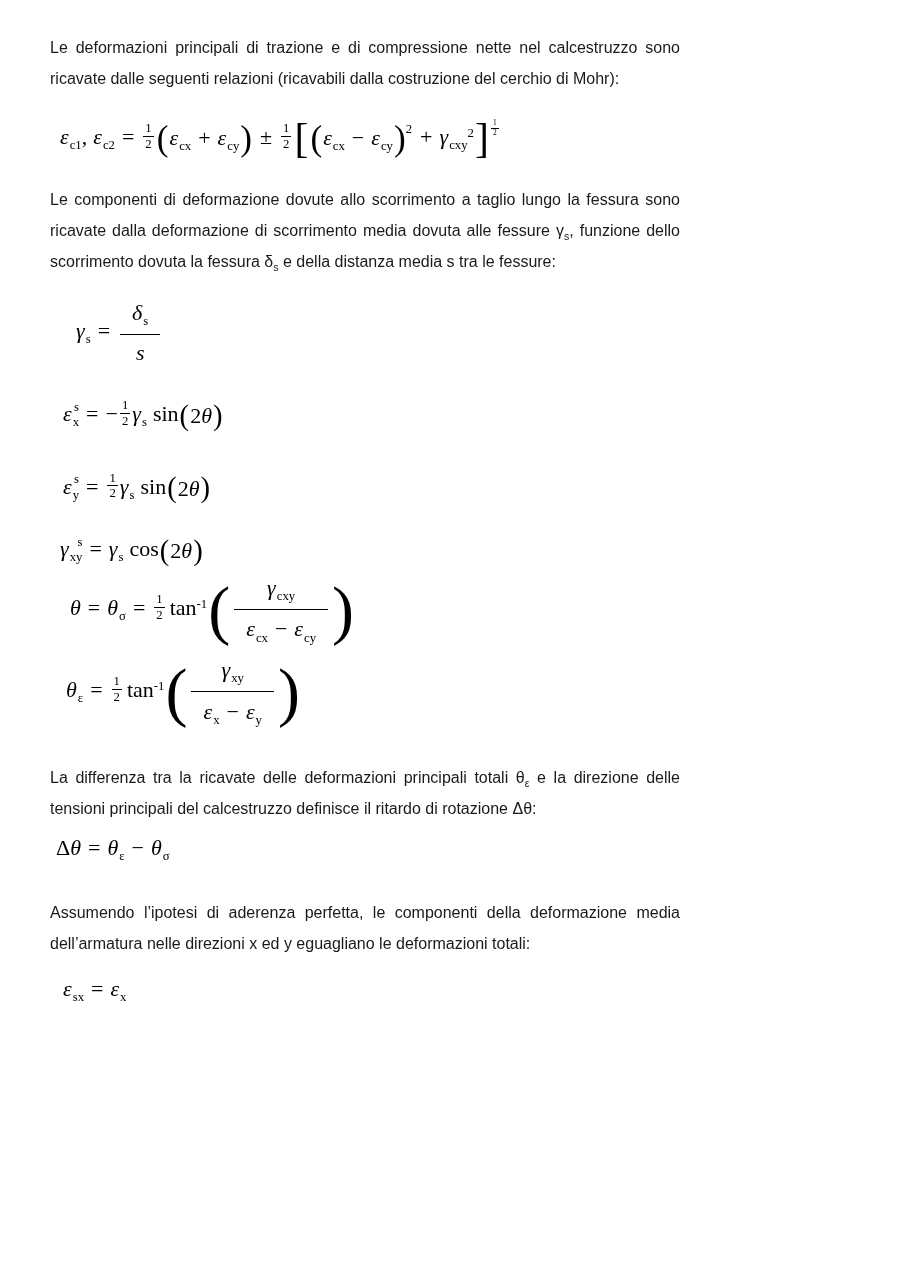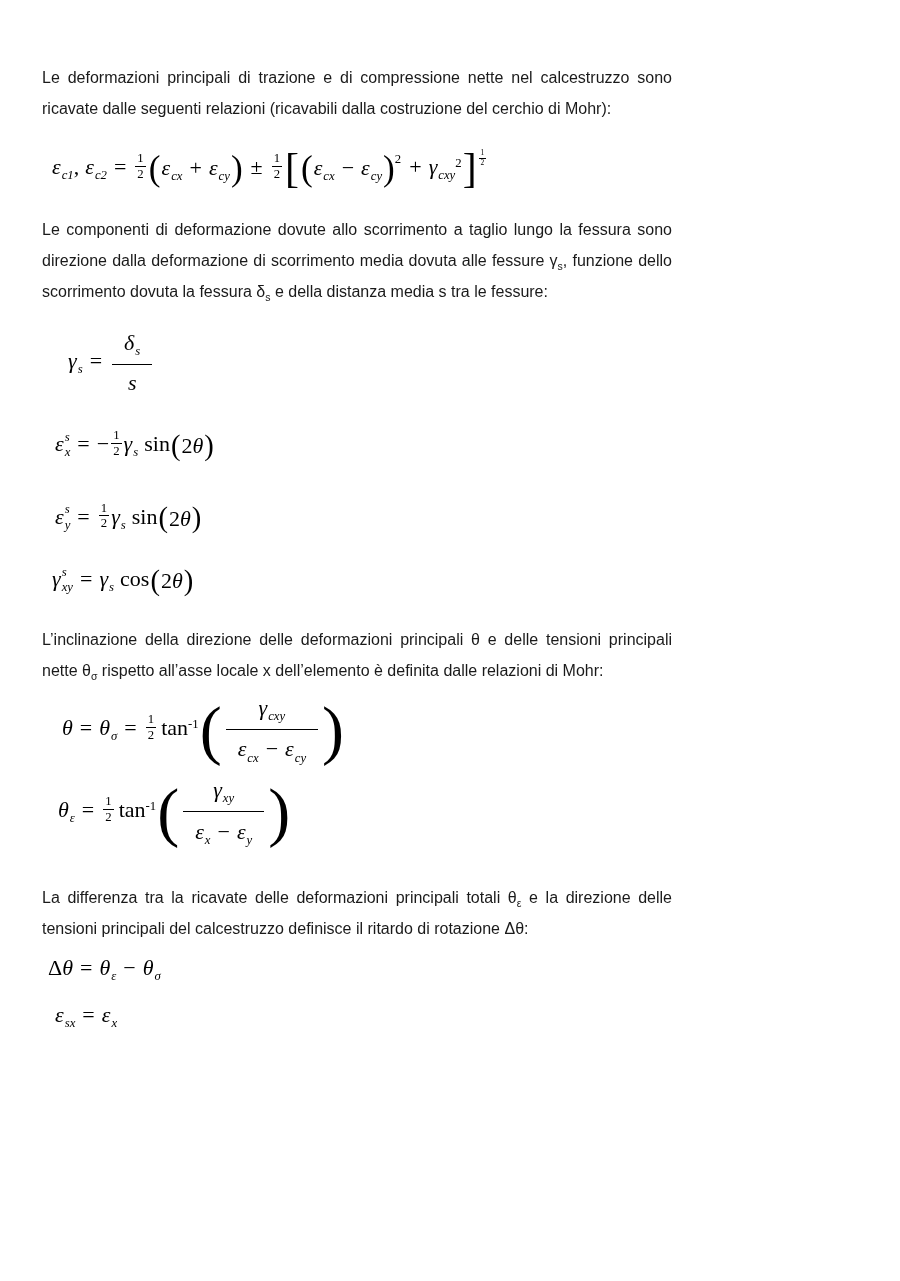--- a/index.html
+++ b/index.html
@@ -1,28 +1,28 @@
 <!DOCTYPE html>
 <html><head>
 <meta charset="utf-8">
 <style>
   html,body{margin:0;padding:0;}
   body{width:900px;height:1281px;background:#ffffff;overflow:hidden;}
-  .page{box-sizing:border-box;width:712px;height:1281px;padding:62px 40px 0 42px;
-        font-family:"Liberation Sans",sans-serif;color:#1a1a1a;}
+  .page{box-sizing:border-box;width:712px;height:1281px;padding:32px 40px 0 42px;
+        font-family:"Liberation Sans",sans-serif;color:#1a1a1a;margin-left:8px;}
   .para{margin:0;font-size:16px;line-height:31px;text-align:justify;}
   .para sub{font-size:10.5px;line-height:0;}
   
   .formula{font-family:"Liberation Serif","DejaVu Serif",serif;font-size:22px;color:#000;white-space:nowrap;}
   .mb{font-style:italic;}
   .mt{font-style:normal;}
   .mo{margin:0 7px;}
   .msp{display:inline-block;}
   .ms{display:inline;}
-  .msc{display:inline-block;text-align:left;vertical-align:-0.4em;font-size:0.58em;line-height:1.2;margin-left:1px;font-style:italic;}
+  .msc{display:inline-block;text-align:right;vertical-align:-0.4em;font-size:0.58em;line-height:1.2;margin-left:1px;}
   .mup,.mdn{display:block;min-height:1em;}
   .msf{display:inline-block;text-align:center;vertical-align:-0.3em;font-size:0.58em;line-height:1.15;margin:0 2px;}
   .msf-n{display:block;padding:0 2px;}
   .msf-d{display:block;border-top:1px solid #000;padding:0 2px;}
   .mf{display:inline-block;text-align:center;vertical-align:middle;margin:0 3px;}
   .mf-n{display:block;border-bottom:1.5px solid #000;padding:2px 12px 5px;}
   .mf-d{display:block;padding:5px 12px 2px;}
   .mbr{display:inline-flex;align-items:center;vertical-align:middle;margin:0 1px;}
   .mbr .md{line-height:1;font-style:normal;font-weight:400;}
   .mi{display:inline-block;padding:0 1px;}
@@ -59,48 +59,48 @@
         <span class="mi"><span class="mbr">
             <span class="md" style="font-size: 1.6em;">(</span>
             <span class="mi"><span class="ms"><span class="mb">ε</span><span class="msc"><span class="mup" style="visibility: hidden;">&nbsp;</span><span class="mdn">cx</span></span></span><span class="mo">−</span><span class="ms"><span class="mb">ε</span><span class="msc"><span class="mup" style="visibility: hidden;">&nbsp;</span><span class="mdn">cy</span></span></span></span>
             <span class="md" style="font-size: 1.6em;">)</span>
             <span class="msupg"><span class="mt">2</span></span>
           </span><span class="mo">+</span><span class="ms"><span class="mb">γ</span><span class="msc"><span class="mup" style="visibility: hidden;">&nbsp;</span><span class="mdn">cxy</span></span></span><span class="msupg"><span class="mt">2</span></span></span>
         <span class="md" style="font-size: 1.9em;">]</span>
         <span class="msupg"><span class="msf"><span class="msf-n">1</span><span class="msf-d">2</span></span></span>
       </span></div>
 
-  <p class="para p2"><span>Le componenti di deformazione dovute allo scorrimento a taglio lungo la fessura sono direzione dalla deformazione di scorrimento media dovuta alle fessure γ</span><sub>s</sub><span>, funzione dello scorrimento dovuta la fessura δ</span><sub>s</sub><span> e della distanza media s tra le fessure:</span></p>
+  <p class="para p2"><span>Le componenti di deformazione dovute allo scorrimento a taglio lungo la fessura sono ricavate dalla deformazione di scorrimento media dovuta alle fessure γ</span><sub>s</sub><span>, funzione dello scorrimento dovuta la fessura δ</span><sub>s</sub><span> e della distanza media s tra le fessure:</span></p>
   <div class="formula f2"><span class="ms"><span class="mb">γ</span><span class="msc"><span class="mup" style="visibility: hidden;">&nbsp;</span><span class="mdn">s</span></span></span><span class="mo">=</span><span class="mf"><span class="mf-n"><span class="ms"><span class="mb">δ</span><span class="msc"><span class="mup" style="visibility: hidden;">&nbsp;</span><span class="mdn">s</span></span></span></span><span class="mf-d"><span class="ms"><span class="mb">s</span></span></span></span></div>
   <div class="formula f3"><span class="ms"><span class="mb">ε</span><span class="msc"><span class="mup">s</span><span class="mdn">x</span></span></span><span class="mo">=</span><span class="mt">−</span><span class="msf"><span class="msf-n">1</span><span class="msf-d">2</span></span><span class="ms"><span class="mb">γ</span><span class="msc"><span class="mup" style="visibility: hidden;">&nbsp;</span><span class="mdn">s</span></span></span><span class="msp" style="width: 6px;"></span><span class="mt">sin</span><span class="mbr">
         <span class="md" style="font-size: 1.3em;">(</span>
         <span class="mi"><span class="mt">2</span><span class="ms"><span class="mb">θ</span></span></span>
         <span class="md" style="font-size: 1.3em;">)</span>
       </span></div>
   <div class="formula f4"><span class="ms"><span class="mb">ε</span><span class="msc"><span class="mup">s</span><span class="mdn">y</span></span></span><span class="mo">=</span><span class="msf"><span class="msf-n">1</span><span class="msf-d">2</span></span><span class="ms"><span class="mb">γ</span><span class="msc"><span class="mup" style="visibility: hidden;">&nbsp;</span><span class="mdn">s</span></span></span><span class="msp" style="width: 6px;"></span><span class="mt">sin</span><span class="mbr">
         <span class="md" style="font-size: 1.3em;">(</span>
         <span class="mi"><span class="mt">2</span><span class="ms"><span class="mb">θ</span></span></span>
         <span class="md" style="font-size: 1.3em;">)</span>
       </span></div>
   <div class="formula f5"><span class="ms"><span class="mb">γ</span><span class="msc"><span class="mup">s</span><span class="mdn">xy</span></span></span><span class="mo">=</span><span class="ms"><span class="mb">γ</span><span class="msc"><span class="mup" style="visibility: hidden;">&nbsp;</span><span class="mdn">s</span></span></span><span class="msp" style="width: 6px;"></span><span class="mt">cos</span><span class="mbr">
         <span class="md" style="font-size: 1.3em;">(</span>
         <span class="mi"><span class="mt">2</span><span class="ms"><span class="mb">θ</span></span></span>
         <span class="md" style="font-size: 1.3em;">)</span>
       </span></div>
 
-  <p class="para p3"><span>L’inclinazione della direzione delle deformazioni principali θ e delle tensioni principali nette θ</span><sub>σ</sub><span> rispetto all’asse locale x dell’elemento è definita dalle relazioni di Mohr:</span></p>
   <div class="formula f6"><span class="ms"><span class="mb">θ</span></span><span class="mo">=</span><span class="ms"><span class="mb">θ</span><span class="msc"><span class="mup" style="visibility: hidden;">&nbsp;</span><span class="mdn">σ</span></span></span><span class="mo">=</span><span class="msf"><span class="msf-n">1</span><span class="msf-d">2</span></span><span class="msp" style="width: 3px;"></span><span class="mt">tan</span><span class="msupg"><span class="mt">-1</span></span><span class="mbr">
         <span class="md" style="font-size: 3em;">(</span>
         <span class="mi"><span class="mf"><span class="mf-n"><span class="ms"><span class="mb">γ</span><span class="msc"><span class="mup" style="visibility: hidden;">&nbsp;</span><span class="mdn">cxy</span></span></span></span><span class="mf-d"><span class="ms"><span class="mb">ε</span><span class="msc"><span class="mup" style="visibility: hidden;">&nbsp;</span><span class="mdn">cx</span></span></span><span class="mo">−</span><span class="ms"><span class="mb">ε</span><span class="msc"><span class="mup" style="visibility: hidden;">&nbsp;</span><span class="mdn">cy</span></span></span></span></span></span>
         <span class="md" style="font-size: 3em;">)</span>
       </span></div>
 
   <div class="formula f7"><span class="ms"><span class="mb">θ</span><span class="msc"><span class="mup" style="visibility: hidden;">&nbsp;</span><span class="mdn">ε</span></span></span><span class="mo">=</span><span class="msf"><span class="msf-n">1</span><span class="msf-d">2</span></span><span class="msp" style="width: 3px;"></span><span class="mt">tan</span><span class="msupg"><span class="mt">-1</span></span><span class="mbr">
         <span class="md" style="font-size: 3em;">(</span>
         <span class="mi"><span class="mf"><span class="mf-n"><span class="ms"><span class="mb">γ</span><span class="msc"><span class="mup" style="visibility: hidden;">&nbsp;</span><span class="mdn">xy</span></span></span></span><span class="mf-d"><span class="ms"><span class="mb">ε</span><span class="msc"><span class="mup" style="visibility: hidden;">&nbsp;</span><span class="mdn">x</span></span></span><span class="mo">−</span><span class="ms"><span class="mb">ε</span><span class="msc"><span class="mup" style="visibility: hidden;">&nbsp;</span><span class="mdn">y</span></span></span></span></span></span>
         <span class="md" style="font-size: 3em;">)</span>
       </span></div>
 
   <p class="para p5"><span>La differenza tra la ricavate delle deformazioni principali totali θ</span><sub>ε</sub><span> e la direzione delle tensioni principali del calcestruzzo definisce il ritardo di rotazione Δθ:</span></p>
   <div class="formula f8"><span class="mt">Δ</span><span class="ms"><span class="mb">θ</span></span><span class="mo">=</span><span class="ms"><span class="mb">θ</span><span class="msc"><span class="mup" style="visibility: hidden;">&nbsp;</span><span class="mdn">ε</span></span></span><span class="mo">−</span><span class="ms"><span class="mb">θ</span><span class="msc"><span class="mup" style="visibility: hidden;">&nbsp;</span><span class="mdn">σ</span></span></span></div>
 
+  <p class="para p6"><span>Assumendo l’ipotesi di aderenza perfetta, le componenti della deformazione media dell’armatura nelle direzioni x ed y eguagliano le deformazioni totali:</span></p>
   <div class="formula f9"><span class="ms"><span class="mb">ε</span><span class="msc"><span class="mup" style="visibility: hidden;">&nbsp;</span><span class="mdn">sx</span></span></span><span class="mo">=</span><span class="ms"><span class="mb">ε</span><span class="msc"><span class="mup" style="visibility: hidden;">&nbsp;</span><span class="mdn">x</span></span></span></div>
 </div>
 
 </body></html>

